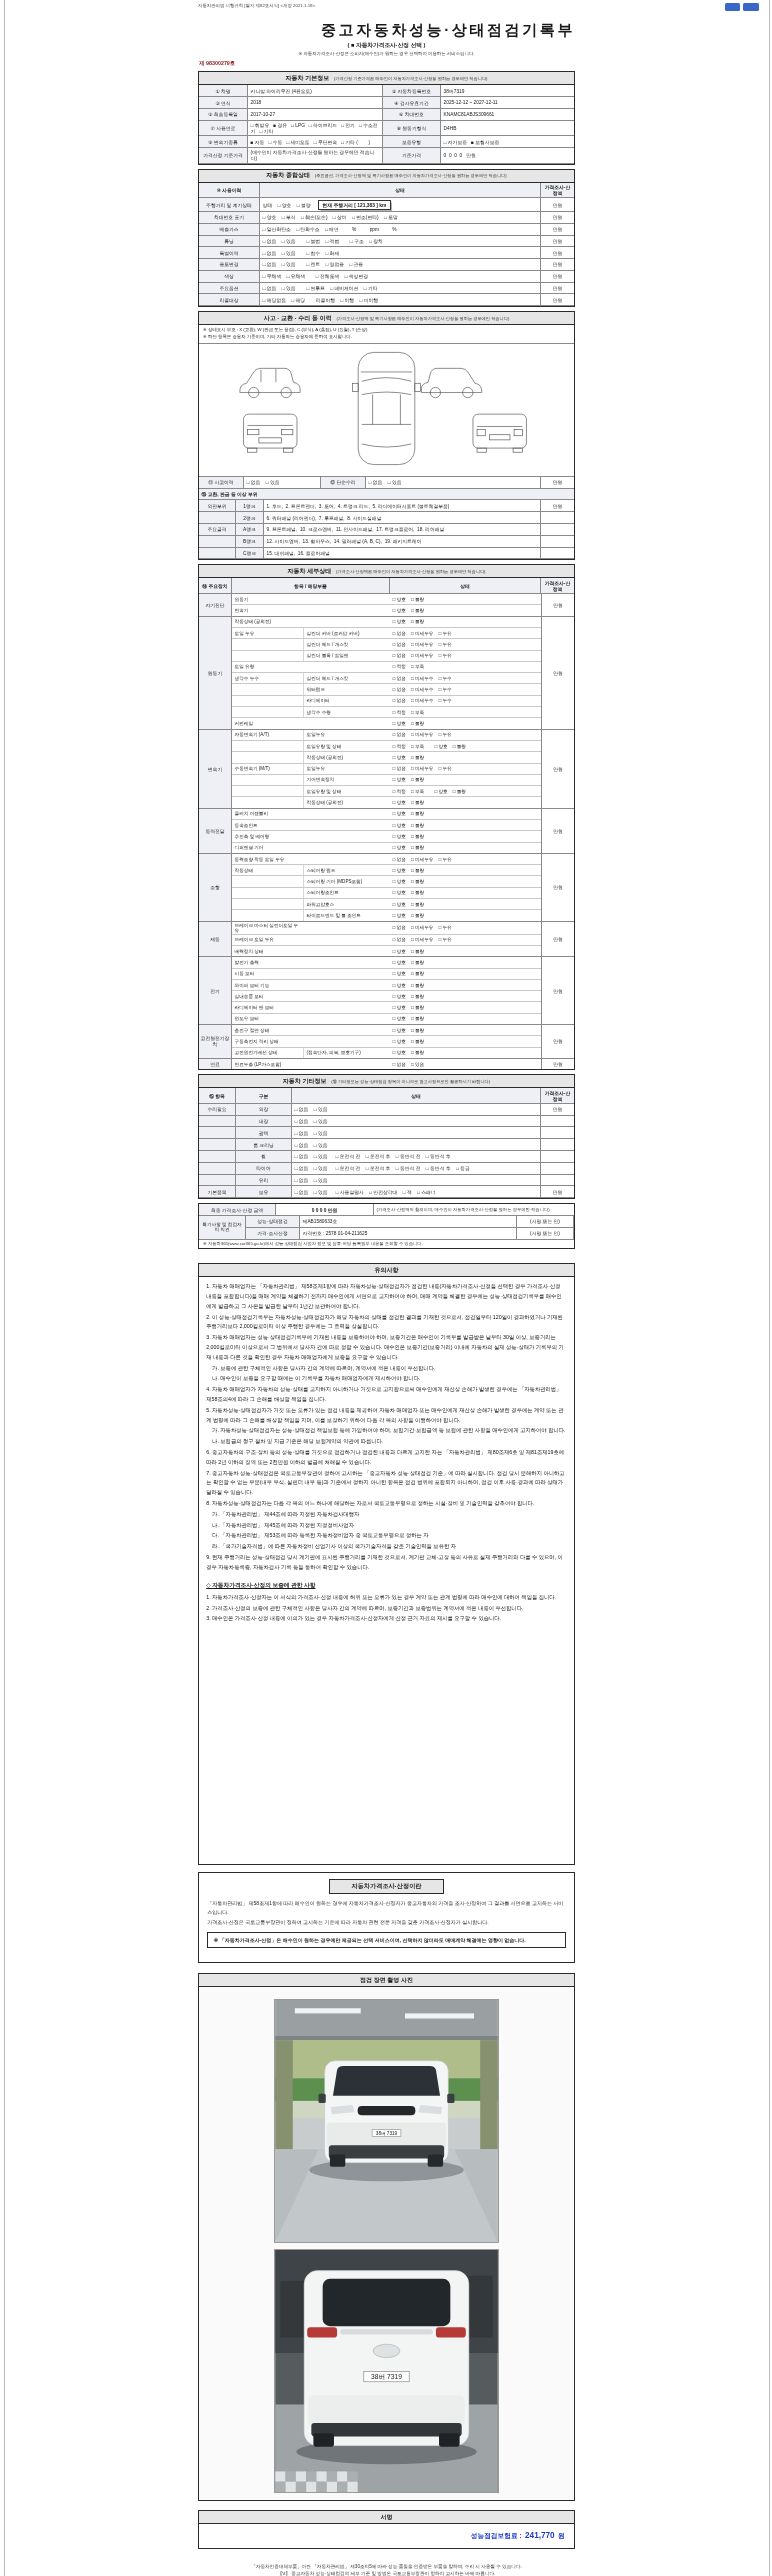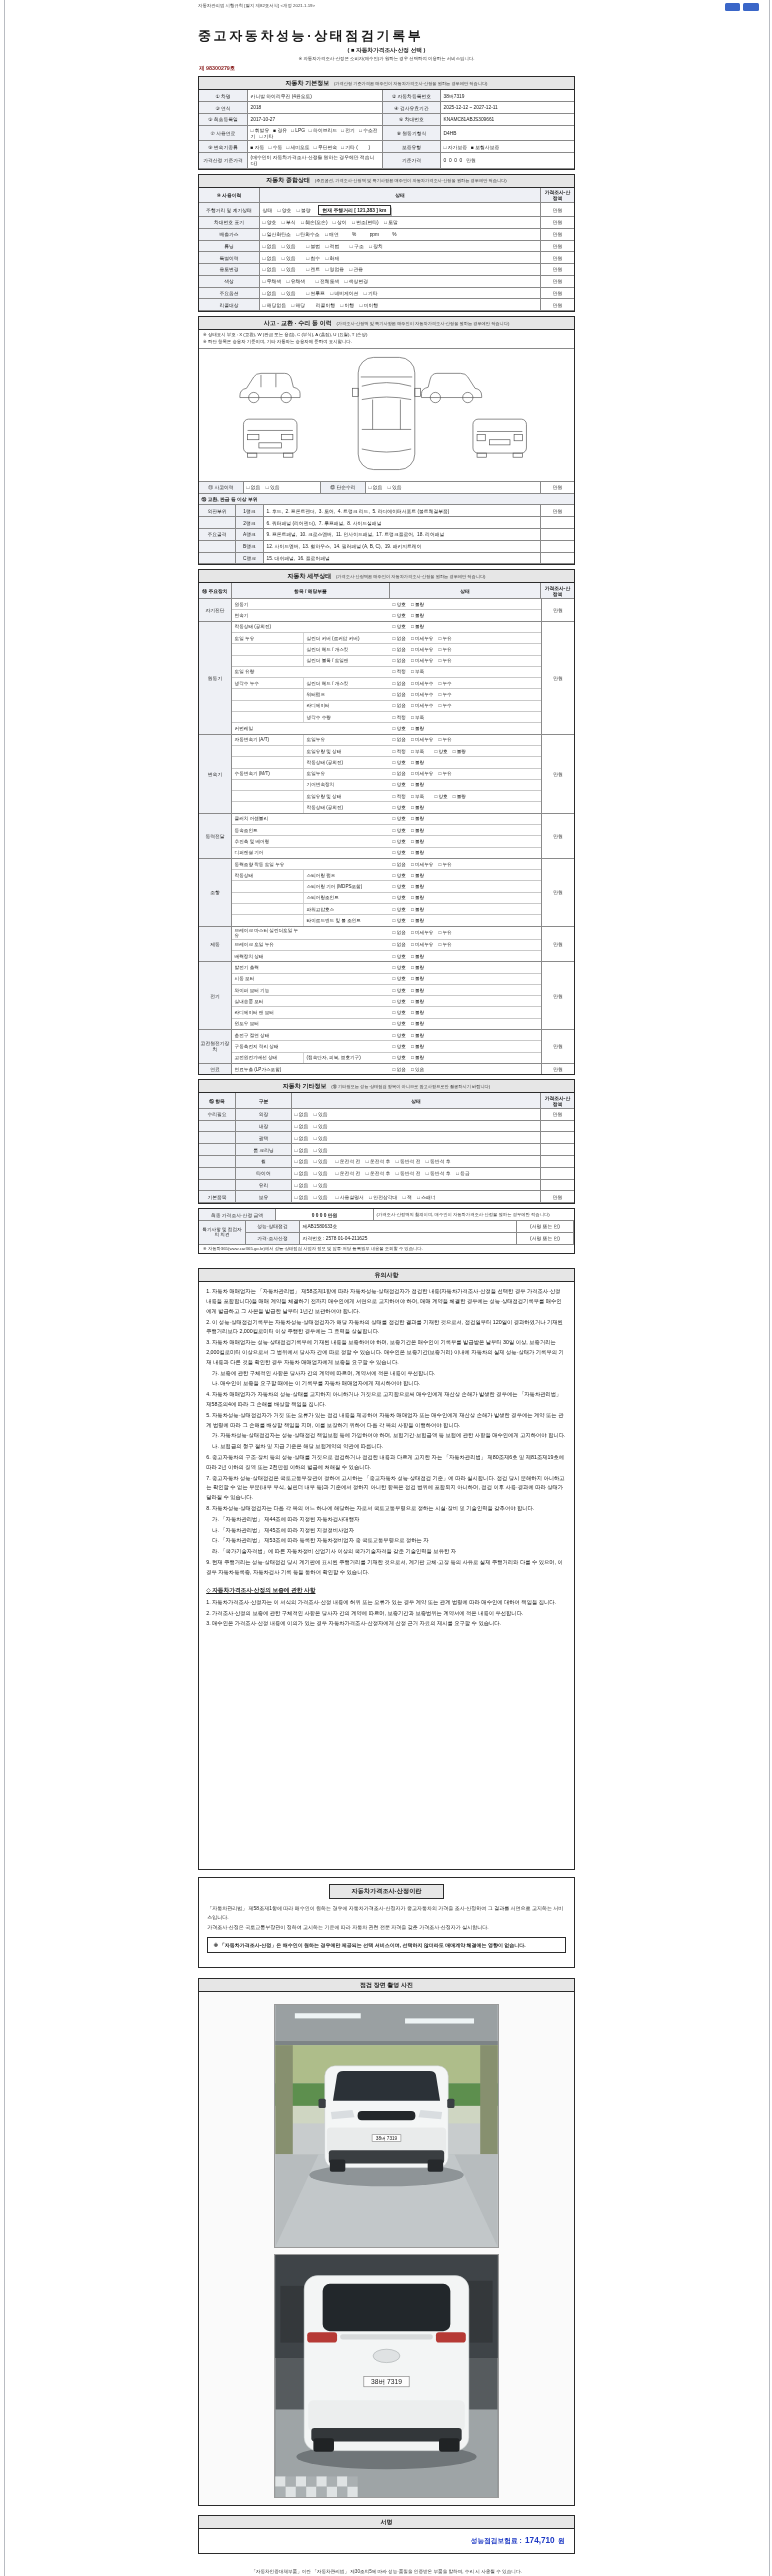--- a/index.html
+++ b/index.html
@@ -3,21 +3,21 @@
 <meta charset="utf-8">
 <style>
   html,body{margin:0;padding:0;}
   body{width:773px;height:2576px;background:#ffffff;font-family:"Liberation Sans","DejaVu Sans",sans-serif;color:#1a1a1a;position:relative;overflow:hidden;}
   .edge{position:absolute;top:0;bottom:0;width:0.5px;background:#b9bcc2;}
   .edge.l{left:3.6px;} .edge.r{right:3.6px;}
   .badge{position:absolute;top:3.1px;width:15.5px;height:7.7px;border-radius:1.5px;background:var(--badge,#3a66c8);}
   .badge.b1{right:33px;} .badge.b2{right:14.4px;}
   .sheet{position:absolute;left:198px;top:3.1px;width:377px;}
   .ruling{font-size:4.4px;color:#444;}
-  .title-main{text-align:left;font-size:13px;font-weight:700;letter-spacing:2.6px;margin-top:19px;}
+  .title-main{text-align:right;font-size:15px;font-weight:700;letter-spacing:2.6px;margin-top:13px;}
   .title-select{text-align:center;font-size:5.7px;font-weight:700;margin-top:2.1px;}
   .title-note{text-align:center;font-size:4.4px;color:#333;margin-top:1px;}
   .docno{font-size:5.4px;font-weight:700;color:var(--doc_no,#8a1f1f);margin:4.1px 0 1px 1px;}
   .box{border:0.7px solid #2b2b2b;margin-top:4.1px;background:#fff;}
   .bar{background:var(--bar_bg,#e6e6e6);border-bottom:0.5px solid #2b2b2b;text-align:center;padding:1.5px 1px;font-weight:700;font-size:6px;}
   .bar .bnote{font-weight:400;font-size:4.2px;color:#333;margin-left:3.1px;}
   .grid{display:grid;}
   .c{border-right:0.5px solid #8a8a8a;border-bottom:0.5px solid #8a8a8a;padding:1.3px 2.6px;font-size:4.8px;min-height:8.2px;display:flex;align-items:center;}
   .grid .c:last-child{border-right:none;}
   .lab{background:var(--label_bg,#eef0f5);justify-content:center;text-align:center;}
@@ -826,21 +826,21 @@
       </svg>
 
     </div>
   </div>
 
   <div class="box" style="margin-top:9.3px;">
     <div class="bar">서명</div>
     <div class="sig-body">
       <span class="fee">
         <span>성능점검보험료 :</span>
-        <span class="amt">174,710</span>
+        <span class="amt">241,770</span>
         <span>원</span>
       </span>
     </div>
   </div>
 
   <div class="footer">
     <div class="footer-line">「자동차인증대체부품」이란 「자동차관리법」 제30조의5에 따라 성능·품질을 인증받은 부품을 말하며, 수리 시 사용될 수 있습니다.</div>
     <div class="footer-line">【Ⅴ】 중고자동차 성능·상태점검의 세부 기준 및 방법은 국토교통부장관이 정하여 고시하는 바에 따릅니다.</div>
   </div>
 

